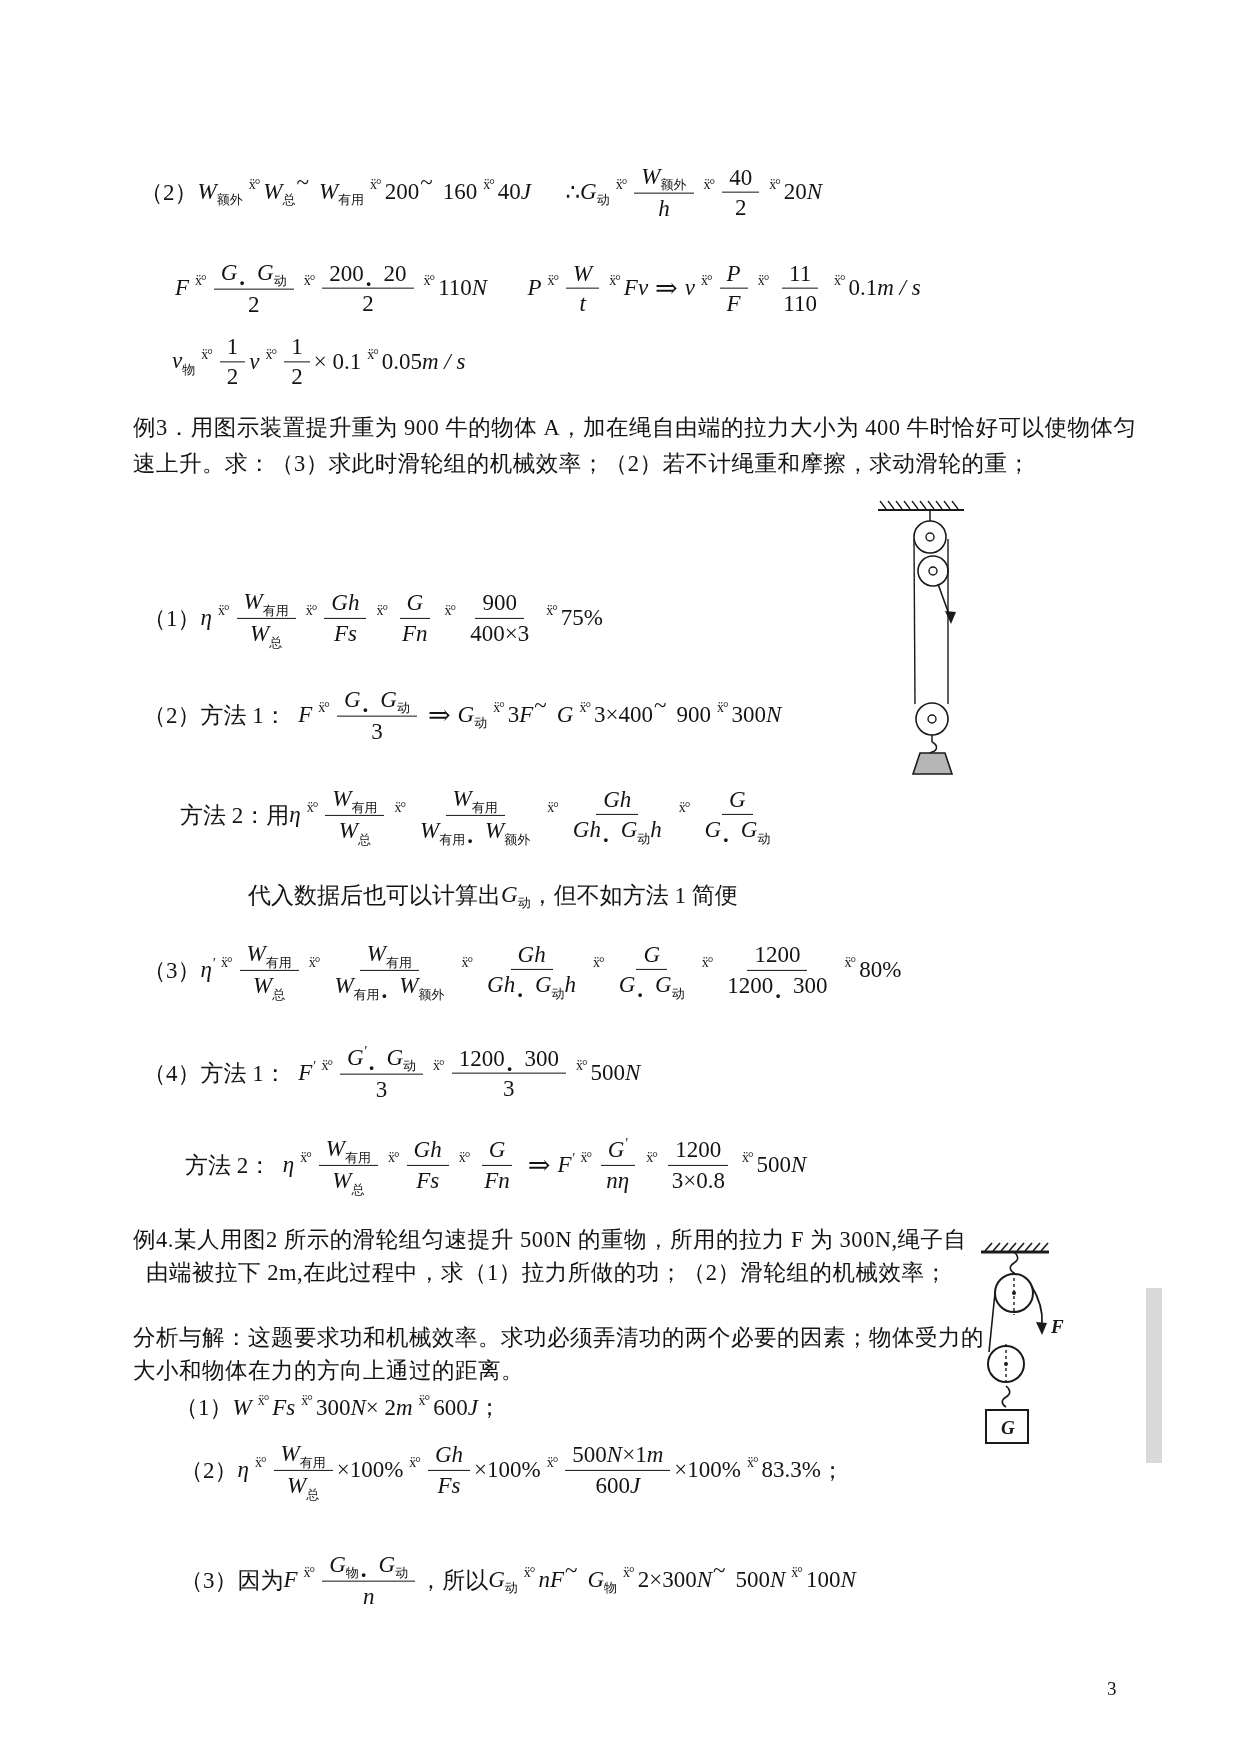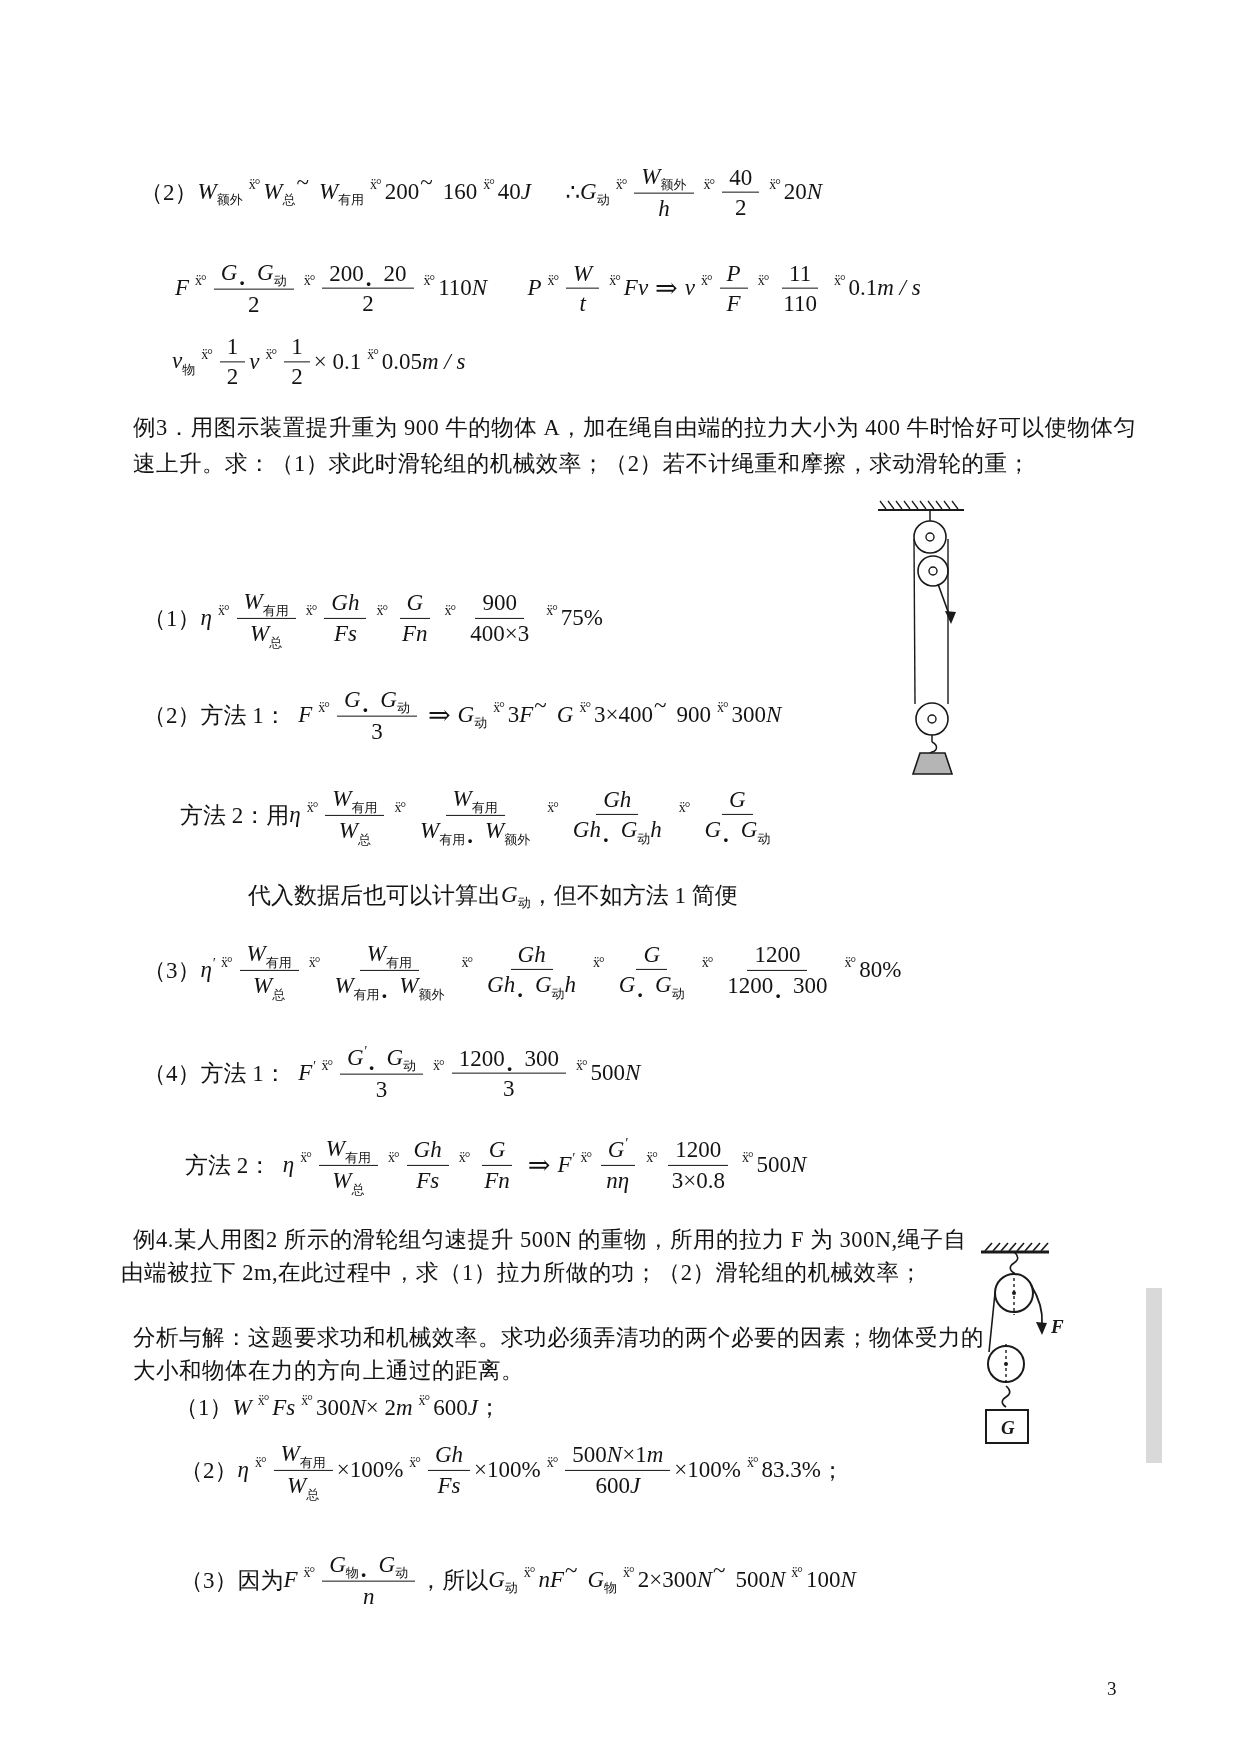--- a/index.html
+++ b/index.html
@@ -35,32 +35,32 @@
 </head>
 <body>
 
 <div class="page">
 
   <div class="eqline" style="left:140px;top:192px;"><span class="rm">（2）</span><span class="it">W<sub class="cnsub">额外</sub></span><span class="geq">ẍ°</span><span class="it">W<sub class="cnsub">总</sub></span><span class="gmin">~</span><span class="it">W<sub class="cnsub">有用</sub></span><span class="geq">ẍ°</span><span class="rm">200</span><span class="gmin">~</span><span class="rm">160</span><span class="geq">ẍ°</span><span class="rm">40</span><span class="it">J</span><span class="rm">      ∴</span><span class="it">G<sub class="cnsub">动</sub></span><span class="geq">ẍ°</span><span class="frac"><span class="num"><span class="it">W<sub class="cnsub">额外</sub></span></span><span class="den"><span class="it">h</span></span></span><span class="geq">ẍ°</span><span class="frac"><span class="num"><span class="rm">40</span></span><span class="den"><span class="rm">2</span></span></span><span class="geq">ẍ°</span><span class="rm">20</span><span class="it">N</span></div>
   <div class="eqline" style="left:175px;top:288px;"><span class="it">F</span><span class="geq">ẍ°</span><span class="frac"><span class="num"><span class="it">G</span><span class="gplus">.</span><span class="it">G<sub class="cnsub">动</sub></span></span><span class="den"><span class="rm">2</span></span></span><span class="geq">ẍ°</span><span class="frac"><span class="num"><span class="rm">200</span><span class="gplus">.</span><span class="rm">20</span></span><span class="den"><span class="rm">2</span></span></span><span class="geq">ẍ°</span><span class="rm">110</span><span class="it">N</span><span class="rm">       </span><span class="it">P</span><span class="geq">ẍ°</span><span class="frac"><span class="num"><span class="it">W</span></span><span class="den"><span class="it">t</span></span></span><span class="geq">ẍ°</span><span class="it">Fv</span><span class="arr">⇒</span><span class="it">v</span><span class="geq">ẍ°</span><span class="frac"><span class="num"><span class="it">P</span></span><span class="den"><span class="it">F</span></span></span><span class="geq">ẍ°</span><span class="frac"><span class="num"><span class="rm">11</span></span><span class="den"><span class="rm">110</span></span></span><span class="geq">ẍ°</span><span class="rm">0.1</span><span class="it">m / s</span></div>
   <div class="eqline" style="left:172px;top:362px;"><span class="it">v<sub class="cnsub">物</sub></span><span class="geq">ẍ°</span><span class="frac"><span class="num"><span class="rm">1</span></span><span class="den"><span class="rm">2</span></span></span><span class="it">v</span><span class="geq">ẍ°</span><span class="frac"><span class="num"><span class="rm">1</span></span><span class="den"><span class="rm">2</span></span></span><span class="rm">× 0.1</span><span class="geq">ẍ°</span><span class="rm">0.05</span><span class="it">m / s</span></div>
 
   <div class="para-line" style="left:133px;top:412px;">例3．用图示装置提升重为 900 牛的物体 A，加在绳自由端的拉力大小为 400 牛时恰好可以使物体匀</div>
-  <div class="para-line" style="left:133px;top:448px;">速上升。求：（1）求此时滑轮组的机械效率；（2）若不计绳重和摩擦，求动滑轮的重；</div>
+  <div class="para-line" style="left:133px;top:448px;">速上升。求：（3）求此时滑轮组的机械效率；（2）若不计绳重和摩擦，求动滑轮的重；</div>
 
   <div class="eqline" style="left:143px;top:618px;"><span class="rm">（1）</span><span class="it">η</span><span class="geq">ẍ°</span><span class="frac"><span class="num"><span class="it">W<sub class="cnsub">有用</sub></span></span><span class="den"><span class="it">W<sub class="cnsub">总</sub></span></span></span><span class="geq">ẍ°</span><span class="frac"><span class="num"><span class="it">Gh</span></span><span class="den"><span class="it">Fs</span></span></span><span class="geq">ẍ°</span><span class="frac"><span class="num"><span class="it">G</span></span><span class="den"><span class="it">Fn</span></span></span><span class="geq">ẍ°</span><span class="frac"><span class="num"><span class="rm">900</span></span><span class="den"><span class="rm">400×3</span></span></span><span class="geq">ẍ°</span><span class="rm">75%</span></div>
   <div class="eqline" style="left:143px;top:715px;"><span class="rm">（2）方法 1：  </span><span class="it">F</span><span class="geq">ẍ°</span><span class="frac"><span class="num"><span class="it">G</span><span class="gplus">.</span><span class="it">G<sub class="cnsub">动</sub></span></span><span class="den"><span class="rm">3</span></span></span><span class="arr">⇒</span><span class="it">G<sub class="cnsub">动</sub></span><span class="geq">ẍ°</span><span class="rm">3</span><span class="it">F</span><span class="gmin">~</span><span class="it">G</span><span class="geq">ẍ°</span><span class="rm">3×400</span><span class="gmin">~</span><span class="rm">900</span><span class="geq">ẍ°</span><span class="rm">300</span><span class="it">N</span></div>
   <div class="eqline" style="left:180px;top:815px;"><span class="rm">方法 2：用</span><span class="it">η</span><span class="geq">ẍ°</span><span class="frac"><span class="num"><span class="it">W<sub class="cnsub">有用</sub></span></span><span class="den"><span class="it">W<sub class="cnsub">总</sub></span></span></span><span class="geq">ẍ°</span><span class="frac"><span class="num"><span class="it">W<sub class="cnsub">有用</sub></span></span><span class="den"><span class="it">W<sub class="cnsub">有用</sub></span><span class="gplus">.</span><span class="it">W<sub class="cnsub">额外</sub></span></span></span><span class="geq">ẍ°</span><span class="frac"><span class="num"><span class="it">Gh</span></span><span class="den"><span class="it">Gh</span><span class="gplus">.</span><span class="it">G<sub class="cnsub">动</sub></span><span class="it">h</span></span></span><span class="geq">ẍ°</span><span class="frac"><span class="num"><span class="it">G</span></span><span class="den"><span class="it">G</span><span class="gplus">.</span><span class="it">G<sub class="cnsub">动</sub></span></span></span></div>
   <div class="eqline rm" style="left:248px;top:895px;font-style:normal;"><span class="rm">代入数据后也可以计算出</span><span class="it">G<sub class="cnsub">动</sub></span><span class="rm">，但不如方法 1 简便</span></div>
   <div class="eqline" style="left:143px;top:970px;"><span class="rm">（3）</span><span class="it">η<sup class="prm">′</sup></span><span class="geq">ẍ°</span><span class="frac"><span class="num"><span class="it">W<sub class="cnsub">有用</sub></span></span><span class="den"><span class="it">W<sub class="cnsub">总</sub></span></span></span><span class="geq">ẍ°</span><span class="frac"><span class="num"><span class="it">W<sub class="cnsub">有用</sub></span></span><span class="den"><span class="it">W<sub class="cnsub">有用</sub></span><span class="gplus">.</span><span class="it">W<sub class="cnsub">额外</sub></span></span></span><span class="geq">ẍ°</span><span class="frac"><span class="num"><span class="it">Gh</span></span><span class="den"><span class="it">Gh</span><span class="gplus">.</span><span class="it">G<sub class="cnsub">动</sub></span><span class="it">h</span></span></span><span class="geq">ẍ°</span><span class="frac"><span class="num"><span class="it">G</span></span><span class="den"><span class="it">G</span><span class="gplus">.</span><span class="it">G<sub class="cnsub">动</sub></span></span></span><span class="geq">ẍ°</span><span class="frac"><span class="num"><span class="rm">1200</span></span><span class="den"><span class="rm">1200</span><span class="gplus">.</span><span class="rm">300</span></span></span><span class="geq">ẍ°</span><span class="rm">80%</span></div>
   <div class="eqline" style="left:143px;top:1073px;"><span class="rm">（4）方法 1：  </span><span class="it">F<sup class="prm">′</sup></span><span class="geq">ẍ°</span><span class="frac"><span class="num"><span class="it">G<sup class="prm">′</sup></span><span class="gplus">.</span><span class="it">G<sub class="cnsub">动</sub></span></span><span class="den"><span class="rm">3</span></span></span><span class="geq">ẍ°</span><span class="frac"><span class="num"><span class="rm">1200</span><span class="gplus">.</span><span class="rm">300</span></span><span class="den"><span class="rm">3</span></span></span><span class="geq">ẍ°</span><span class="rm">500</span><span class="it">N</span></div>
   <div class="eqline" style="left:185px;top:1165px;"><span class="rm">方法 2：  </span><span class="it">η</span><span class="geq">ẍ°</span><span class="frac"><span class="num"><span class="it">W<sub class="cnsub">有用</sub></span></span><span class="den"><span class="it">W<sub class="cnsub">总</sub></span></span></span><span class="geq">ẍ°</span><span class="frac"><span class="num"><span class="it">Gh</span></span><span class="den"><span class="it">Fs</span></span></span><span class="geq">ẍ°</span><span class="frac"><span class="num"><span class="it">G</span></span><span class="den"><span class="it">Fn</span></span></span><span class="arr">⇒</span><span class="it">F<sup class="prm">′</sup></span><span class="geq">ẍ°</span><span class="frac"><span class="num"><span class="it">G<sup class="prm">′</sup></span></span><span class="den"><span class="it">nη</span></span></span><span class="geq">ẍ°</span><span class="frac"><span class="num"><span class="rm">1200</span></span><span class="den"><span class="rm">3×0.8</span></span></span><span class="geq">ẍ°</span><span class="rm">500</span><span class="it">N</span></div>
 
   <div class="para-line" style="left:133px;top:1224px;">例4.某人用图2 所示的滑轮组匀速提升 500N 的重物，所用的拉力 F 为 300N,绳子自</div>
-  <div class="para-line" style="left:121px;top:1257px;">由端被拉下 2m,在此过程中，求（1）拉力所做的功；（2）滑轮组的机械效率；</div>
+  <div class="para-line" style="left:146px;top:1257px;">由端被拉下 2m,在此过程中，求（1）拉力所做的功；（2）滑轮组的机械效率；</div>
   <div class="para-line" style="left:133px;top:1355px;">大小和物体在力的方向上通过的距离。</div>
   <div class="para-line" style="left:133px;top:1322px;">分析与解：这题要求功和机械效率。求功必须弄清功的两个必要的因素；物体受力的</div>
 
   <div class="eqline" style="left:175px;top:1407px;"><span class="rm">（1）</span><span class="it">W</span><span class="geq">ẍ°</span><span class="it">Fs</span><span class="geq">ẍ°</span><span class="rm">300</span><span class="it">N</span><span class="rm">× 2</span><span class="it">m</span><span class="geq">ẍ°</span><span class="rm">600</span><span class="it">J</span><span class="rm">；</span></div>
   <div class="eqline" style="left:180px;top:1470px;"><span class="rm">（2）</span><span class="it">η</span><span class="geq">ẍ°</span><span class="frac"><span class="num"><span class="it">W<sub class="cnsub">有用</sub></span></span><span class="den"><span class="it">W<sub class="cnsub">总</sub></span></span></span><span class="rm">×100%</span><span class="geq">ẍ°</span><span class="frac"><span class="num"><span class="it">Gh</span></span><span class="den"><span class="it">Fs</span></span></span><span class="rm">×100%</span><span class="geq">ẍ°</span><span class="frac"><span class="num"><span class="rm">500</span><span class="it">N</span><span class="rm">×1</span><span class="it">m</span></span><span class="den"><span class="rm">600</span><span class="it">J</span></span></span><span class="rm">×100%</span><span class="geq">ẍ°</span><span class="rm">83.3%</span><span class="rm">；</span></div>
   <div class="eqline" style="left:180px;top:1580px;"><span class="rm">（3）因为</span><span class="it">F</span><span class="geq">ẍ°</span><span class="frac"><span class="num"><span class="it">G<sub class="cnsub">物</sub></span><span class="gplus">.</span><span class="it">G<sub class="cnsub">动</sub></span></span><span class="den"><span class="it">n</span></span></span><span class="rm">，所以</span><span class="it">G<sub class="cnsub">动</sub></span><span class="geq">ẍ°</span><span class="it">nF</span><span class="gmin">~</span><span class="it">G<sub class="cnsub">物</sub></span><span class="geq">ẍ°</span><span class="rm">2×300</span><span class="it">N</span><span class="gmin">~</span><span class="rm">500</span><span class="it">N</span><span class="geq">ẍ°</span><span class="rm">100</span><span class="it">N</span></div>
 
   <div class="figure" style="left:868px;top:498px;">
     <svg width="100" height="278" viewBox="0 0 100 278">
 

